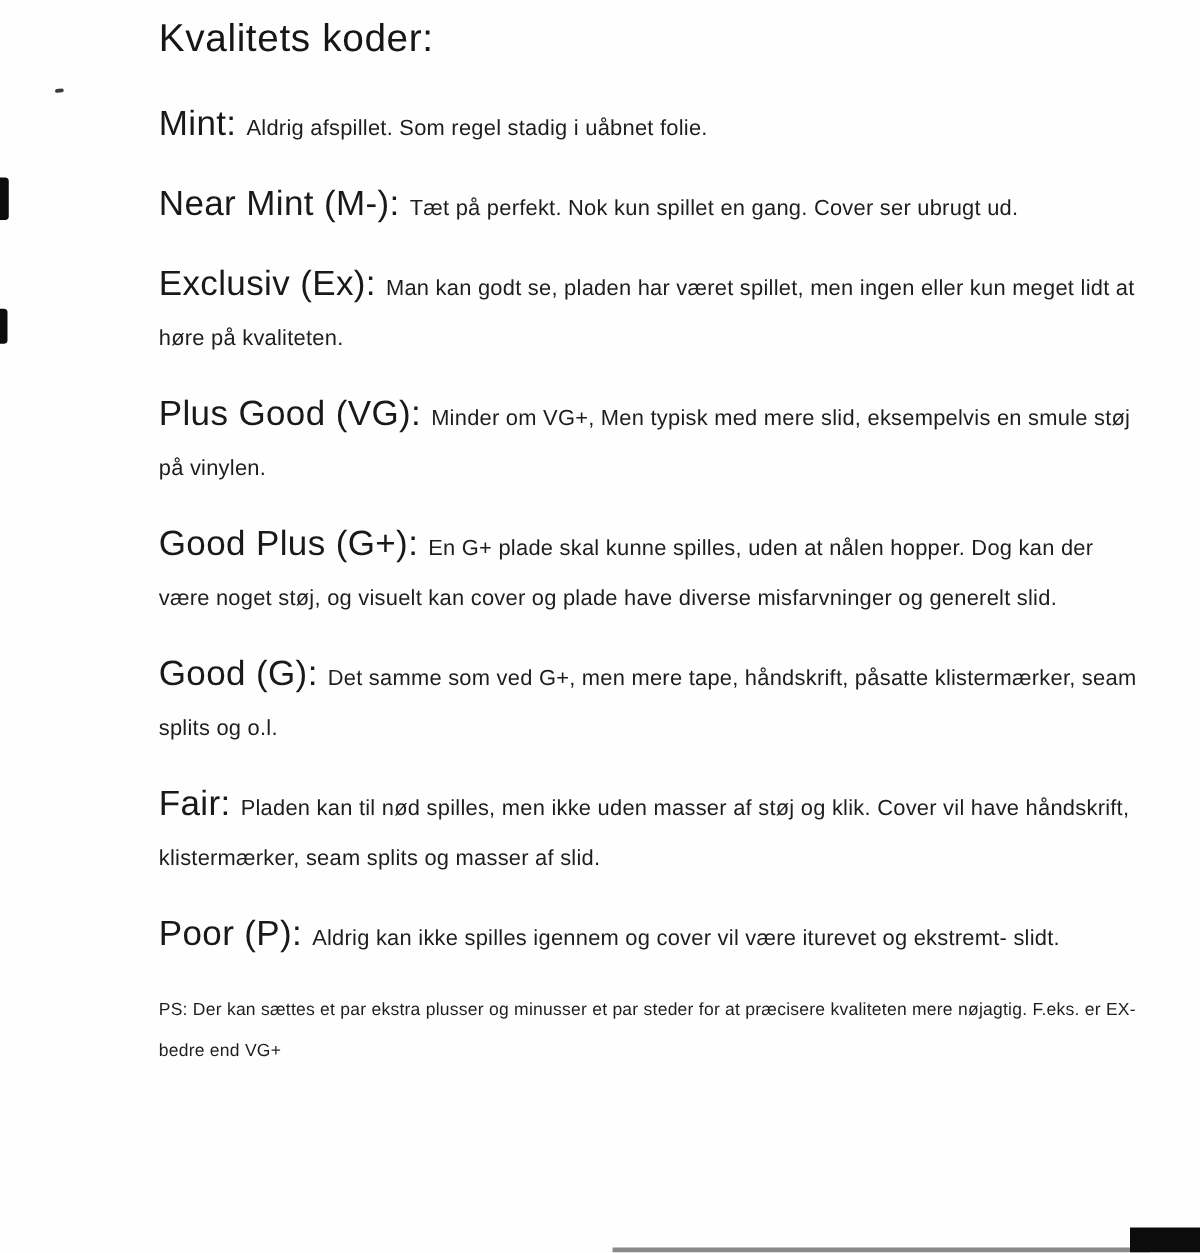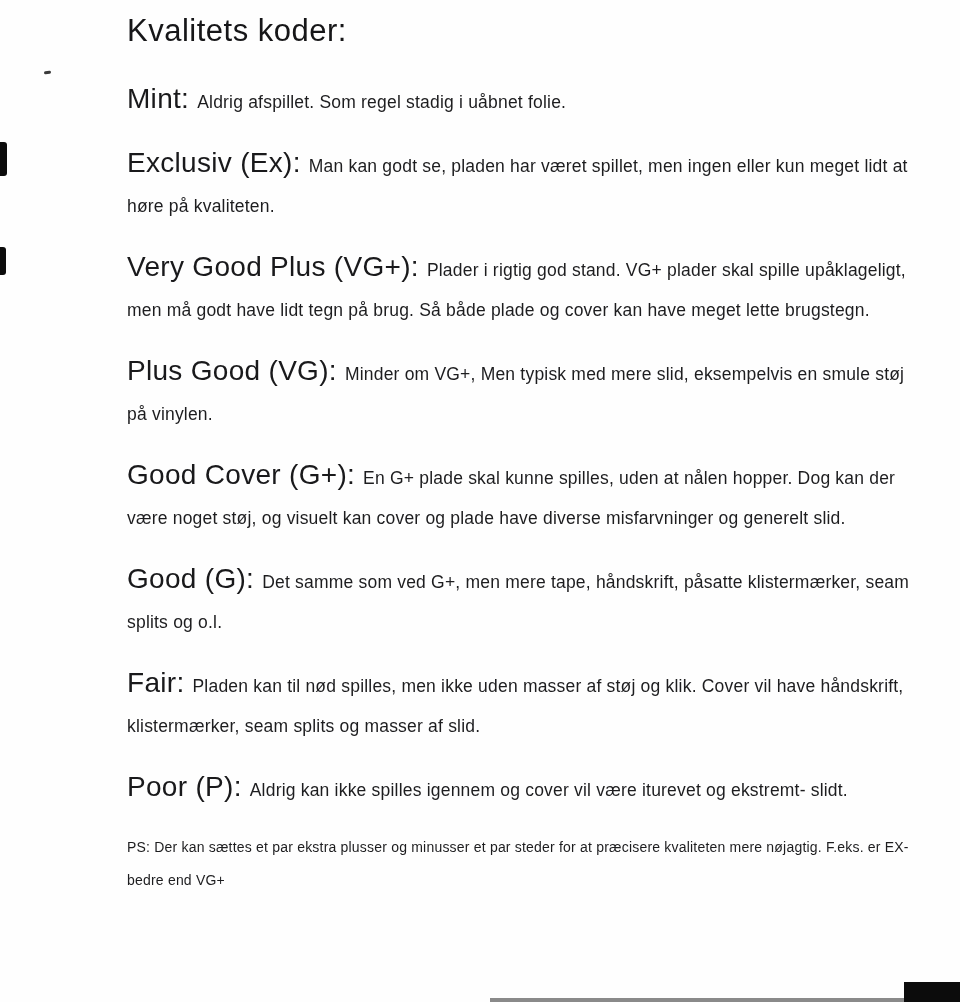--- a/index.html
+++ b/index.html
@@ -104,35 +104,35 @@
 <body>
 
 <div class="page">
 
   <h1 class="doc-title">Kvalitets koder:</h1>
 
   <p class="entry">
     <span class="term">Mint:</span><span class="desc">Aldrig afspillet. Som regel stadig i uåbnet folie.</span>
   </p>
 
+  <p class="entry">
+    <span class="term">Near Mint (M-):</span><span class="desc">Tæt på perfekt. Nok kun spillet en gang. Cover ser ubrugt ud.</span>
+  </p>
 
   <p class="entry">
     <span class="term">Exclusiv (Ex):</span><span class="desc">Man kan godt se, pladen har været spillet, men ingen eller kun meget lidt at høre på kvaliteten.</span>
   </p>
 
-  <p class="entry">
-    <span class="term">Very Good Plus (VG+):</span><span class="desc">Plader i rigtig god stand. VG+ plader skal spille upåklageligt, men må godt have lidt tegn på brug. Så både plade og cover kan have meget lette brugstegn.</span>
-  </p>
 
   <p class="entry">
     <span class="term">Plus Good (VG):</span><span class="desc">Minder om VG+, Men typisk med mere slid, eksempelvis en smule støj på vinylen.</span>
   </p>
 
   <p class="entry">
-    <span class="term">Good Cover (G+):</span><span class="desc">En G+ plade skal kunne spilles, uden at nålen hopper. Dog kan der være noget støj, og visuelt kan cover og plade have diverse misfarvninger og generelt slid.</span>
+    <span class="term">Good Plus (G+):</span><span class="desc">En G+ plade skal kunne spilles, uden at nålen hopper. Dog kan der være noget støj, og visuelt kan cover og plade have diverse misfarvninger og generelt slid.</span>
   </p>
 
   <p class="entry">
     <span class="term">Good (G):</span><span class="desc">Det samme som ved G+, men mere tape, håndskrift, påsatte klistermærker, seam splits og o.l.</span>
   </p>
 
   <p class="entry">
     <span class="term">Fair:</span><span class="desc">Pladen kan til nød spilles, men ikke uden masser af støj og klik. Cover vil have håndskrift, klistermærker, seam splits og masser af slid.</span>
   </p>
 

